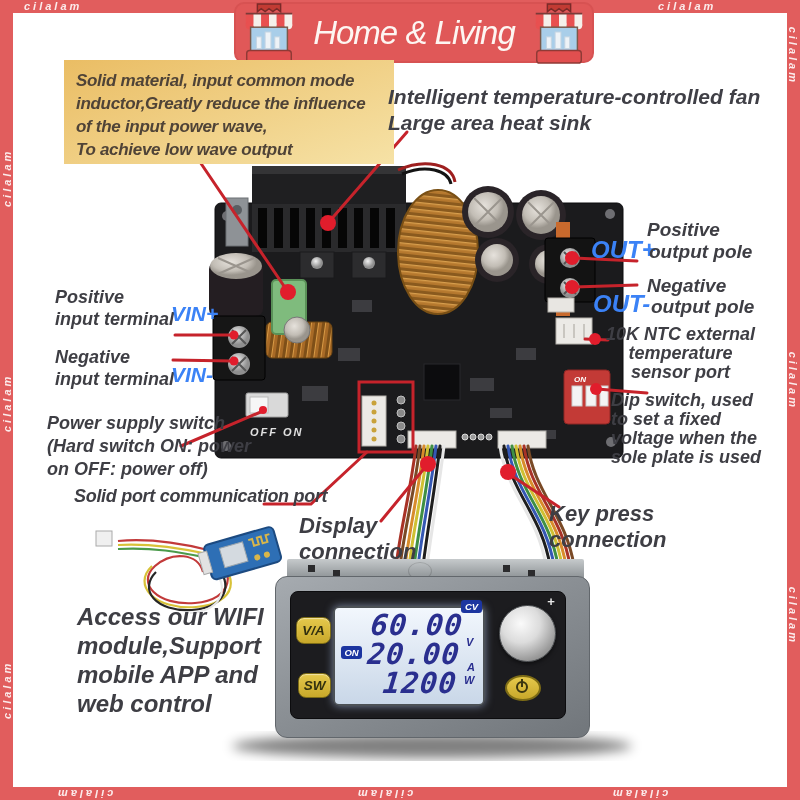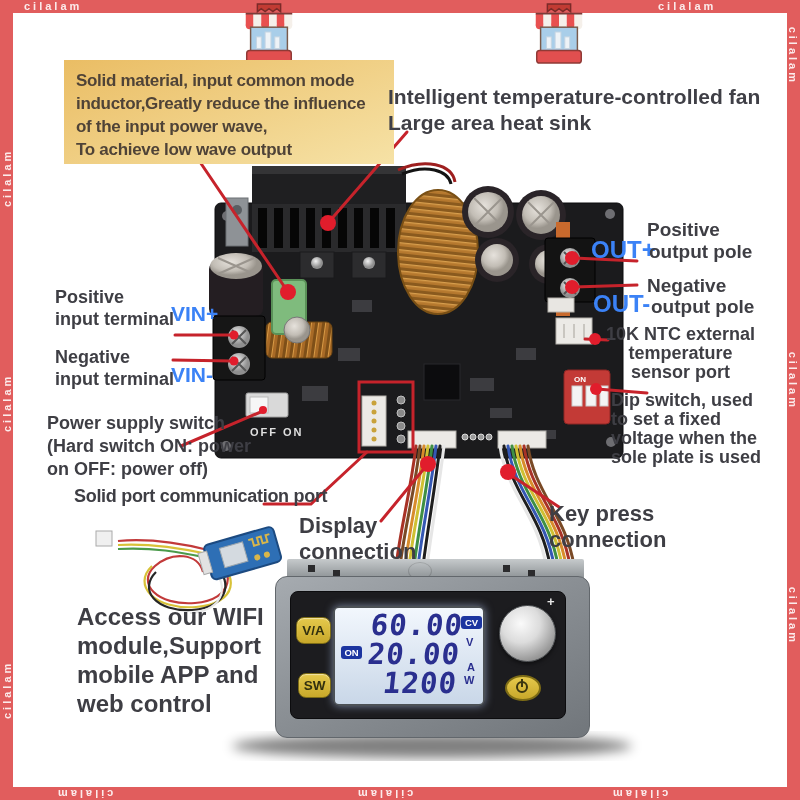--- a/index.html
+++ b/index.html
@@ -1,17 +1,17 @@
 <!DOCTYPE html>
 <html><head>
 <meta charset="utf-8">
 <style>
   html,body{margin:0;padding:0;}
   #stage{position:relative;width:800px;height:800px;background:#ffffff;overflow:hidden;
-         font-family:"Liberation Sans",sans-serif;}
+         font-family:"Liberation Sans",sans-serif;font-style:italic;}
   .strip{position:absolute;background:#e15d5d;}
   .wm{position:absolute;color:rgba(255,255,255,.88);font-size:11px;font-weight:700;
       letter-spacing:3px;line-height:13px;white-space:nowrap;}
   .wm-v{transform-origin:left top;transform:rotate(-90deg);}
   .wm-vr{transform-origin:right top;transform:rotate(90deg);}
   .wm-flip{transform:rotate(180deg);}
   .banner{position:absolute;left:234px;top:2px;width:360px;height:61px;background:#e05858;
           border:2px solid #d75252;border-radius:10px;box-sizing:border-box;
           display:flex;align-items:center;justify-content:center;}
   .banner-title{color:#fdf6f2;font-size:33px;font-weight:400;letter-spacing:-1px;white-space:nowrap;}
@@ -70,20 +70,23 @@
   <div class="wm wm-v" style="left:1px;top:207px;">cilalam</div>
   <div class="wm wm-v" style="left:1px;top:432px;">cilalam</div>
   <div class="wm wm-v" style="left:1px;top:719px;">cilalam</div>
   <div class="wm wm-vr" style="right:1px;top:85px;">cilalam</div>
   <div class="wm wm-vr" style="right:1px;top:410px;">cilalam</div>
   <div class="wm wm-vr" style="right:1px;top:645px;">cilalam</div>
   <div class="wm wm-flip" style="left:55px;top:787px;">cilalam</div>
   <div class="wm wm-flip" style="left:355px;top:787px;">cilalam</div>
   <div class="wm wm-flip" style="left:610px;top:787px;">cilalam</div>
 
+  <div class="banner">
+    <span class="banner-title">Home &amp; Living</span>
+  </div>
   <svg class="shopicon" style="left:238px;" width="62" height="62" viewBox="0 0 60 64">
     <path d="M18,2 h24 v8 l-4,-3 l-4,3 l-4,-3 l-4,3 l-4,-3 l-4,3 z" fill="#c23b33" stroke="#7a2a28" stroke-width="1.5"></path>
     <g>
       <rect x="6" y="12" width="8" height="12" fill="#e85050"></rect>
         <rect x="14" y="12" width="8" height="12" fill="#f5f0ea"></rect>
       <rect x="22" y="12" width="8" height="12" fill="#e85050"></rect>
         <rect x="30" y="12" width="8" height="12" fill="#f5f0ea"></rect>
       <rect x="38" y="12" width="8" height="12" fill="#e85050"></rect>
         <rect x="46" y="12" width="8" height="12" fill="#f5f0ea"></rect>
       <circle cx="10" cy="24" r="4" fill="#e85050"></circle>
@@ -402,21 +405,21 @@
   <div class="lcd"></div>
 
   <div class="digits"><span>60.00</span><br>
     <span>20.00</span><br>
     <span>1200</span></div>
 
   <div class="unit" style="left:466px;top:636px;">V</div>
   <div class="unit" style="left:467px;top:661px;">A</div>
   <div class="unit" style="left:464px;top:674px;">W</div>
 
-  <div class="badge" style="left:461px;top:616px;">CV</div>
+  <div class="badge" style="left:461px;top:600px;">CV</div>
   <div class="badge" style="left:341px;top:646px;">ON</div>
 
   <div class="ybtn" style="left:296px;top:617px;width:35px;height:27px;line-height:26px;">V/A</div>
   <div class="ybtn" style="left:298px;top:673px;width:33px;height:25px;line-height:24px;">SW</div>
 
   <div class="knob"></div>
   <div class="knob-plus">+</div>
 
   <div class="pwr">
     <div class="pwr-ring"></div>

